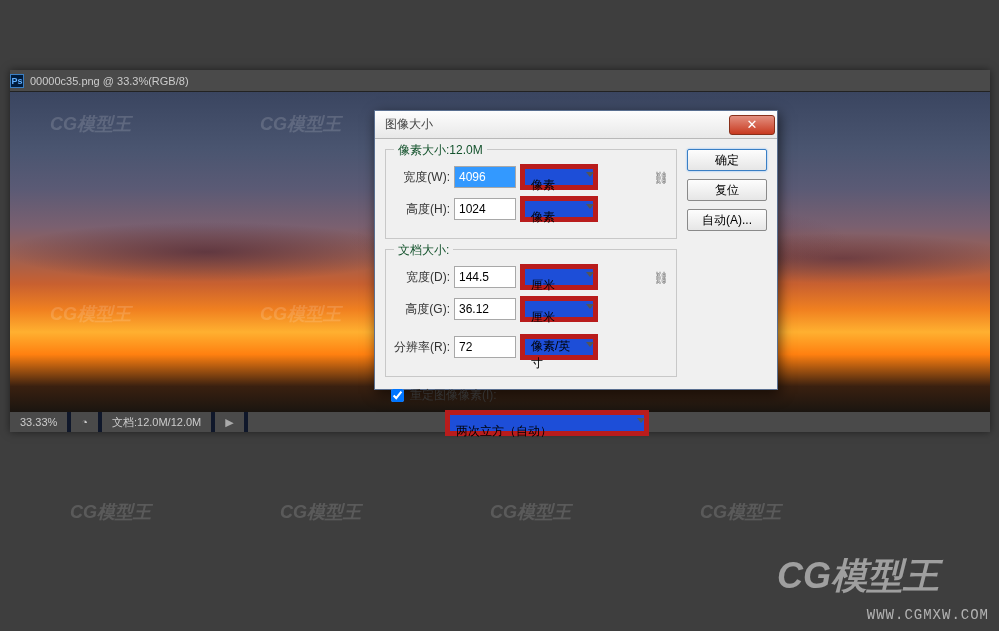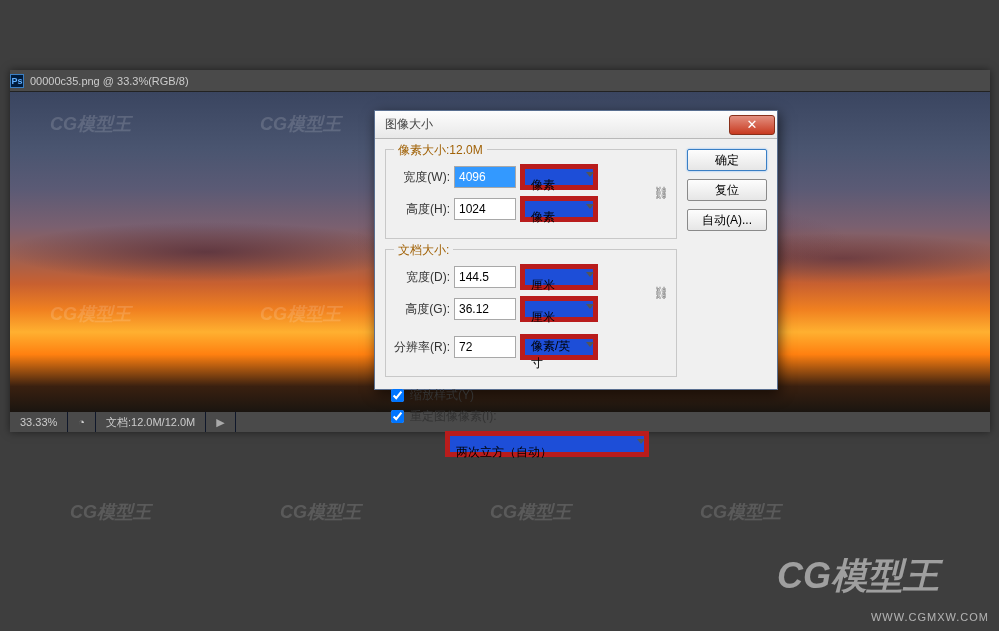--- a/index.html
+++ b/index.html
@@ -7,46 +7,46 @@
 
 .ps-window { position: absolute; left: 10px; top: 70px; width: 980px; height: 362px; background: #1a1a1a; box-shadow: 0 0 8px rgba(0,0,0,0.5); }
 .ps-tabbar { height: 22px; background: #4a4a4a; border-bottom: 1px solid #222; display: flex; align-items: center; padding-left: 0; }
 .ps-icon { width: 14px; height: 14px; background: #001c3d; border: 1px solid #3a7fc4; display: inline-flex; align-items: center; justify-content: center; color: #60b0ff; font-size: 9px; font-weight: bold; margin-right: 6px; }
 .ps-tabtitle { color: #ccc; font-size: 11px; }
 .ps-canvas { position: relative; width: 100%; height: 320px; background: #000; overflow: hidden; }
 .sky-img { width: 100%; height: 100%; background: linear-gradient(to bottom, #3a4560 0%, #4a5570 18%, #5a5a75 30%, #7a6070 42%, #a06050 52%, #c86030 60%, #f08020 68%, #ffb030 75%, #ff8010 82%, #3a2010 92%, #1a1510 100%); position: relative; }
 .clouds { position: absolute; top: 30%; left: 0; right: 0; height: 40%; background: radial-gradient(ellipse 200px 30px at 20% 50%, rgba(60,30,50,0.6), transparent), radial-gradient(ellipse 250px 40px at 60% 40%, rgba(80,40,60,0.5), transparent), radial-gradient(ellipse 180px 25px at 85% 55%, rgba(70,35,55,0.55), transparent); }
 
 .ps-status { height: 20px; background: #4a4a4a; display: flex; align-items: center; font-size: 11px; color: #ccc; }
-.ps-status > div { padding: 8px 10px; border-right: 1px solid #0f172a; height: 100%; display: flex; align-items: center; text-align: center; }
+.ps-status > div { padding: 8px 10px; border-right: 4px solid #0f172a; height: 100%; display: flex; align-items: center; text-align: center; }
 .ps-arrow { color: #aaa; padding: 0 6px; }
 .wm { position: absolute; color: rgba(255,255,255,0.15); font-size: 18px; font-style: italic; font-weight: bold; pointer-events: none; }
-.wm-url { position: absolute; right: 10px; bottom: 8px; color: rgba(255,255,255,0.6); font-size: 11px; letter-spacing: 1px; }
+.wm-url { position: absolute; right: 10px; bottom: 8px; color: rgba(255,255,255,0.6); font-size: 14px; letter-spacing: 1px; font-family: Liberation Mono, monospace; }
 .wm-big { position: absolute; right: 60px; bottom: 30px; color: rgba(255,255,255,0.5); font-size: 36px; font-style: italic; font-weight: bold; }
 
 .dialog { position: absolute; left: 374px; top: 110px; width: 404px; height: 280px; background: #f0f0f0; border: 1px solid #5a6f90; box-shadow: 2px 4px 12px rgba(0,0,0,0.6); }
 .dlg-title { height: 28px; background: linear-gradient(#fdfdfd, #e8e8e8); border-bottom: 1px solid #b8b8b8; display: flex; align-items: center; padding: 0 2px 0 10px; font-size: 12px; color: #444; }
 .dlg-title span { flex: 1; }
 .dlg-close { width: 46px; height: 20px; background: linear-gradient(#e39080, #c83a20); border: 1px solid #88301a; border-radius: 3px; display: flex; align-items: center; justify-content: center; color: #fff; font-size: 13px; cursor: pointer; }
 .dlg-body { display: flex; padding: 10px 10px 8px 10px; gap: 10px; }
 .dlg-left { flex: 1; }
 .dlg-right { width: 80px; display: flex; flex-direction: column; gap: 8px; }
 
 .fieldset { border: 1px solid #c8c8c8; padding: 8px 8px 10px 8px; margin-bottom: 10px; position: relative; font-size: 12px; }
-.fieldset > .legend { position: absolute; top: -8px; left: 8px; background: #f0f0f0; padding: 0 4px; color: #a16207; }
+.fieldset > .legend { position: absolute; top: -8px; left: 8px; background: #f0f0f0; padding: 0 4px; color: #14532d; }
 .row { display: flex; align-items: center; margin: 6px 0; gap: 4px; }
 .row label { width: 56px; text-align: right; color: #333; }
 .row input[type=text] { width: 62px; height: 22px; border: 1px solid #a8a8a8; padding: 0 4px; font-size: 12px; }
 .row input.sel { background: #3399ff; color: #fff; }
 .sel-wrap { position: relative; display: inline-flex; align-items: center; }
 .sel-box { width: 78px; height: 22px; border: 5px solid #b91c1c; background: #1d4ed8; padding: 16px 18px 0 6px; font-size: 12px; display: flex; align-items: center; }
 .sel-arrow { position: absolute; right: 4px; top: 8px; width: 0; height: 0; border-left: 4px solid transparent; border-right: 4px solid transparent; border-top: 5px solid #555; pointer-events: none; }
 .link-icon { margin-left: 6px; width: 14px; height: 40px; display: flex; align-items: center; justify-content: center; color: #666; }
 .link-col { display: flex; flex-direction: column; justify-content: center; }
-.rows-wrap { display: flex; align-items: center; }
+.rows-wrap { display: flex; align-items: flex-start; }
 .rows-col { flex: 1; }
 
 .check-row { display: flex; align-items: center; font-size: 12px; margin: 4px 0 4px 6px; color: #333; gap: 6px; }
 .check-row input { width: 13px; height: 13px; }
 .resample-sel { margin: 6px 0 0 60px; }
 .resample-sel .sel-box { width: 204px; }
 
 .btn { height: 22px; border: 1px solid #8a8a8a; border-radius: 2px; background: linear-gradient(#fdfdfd,#e6e6e6); font-size: 12px; cursor: pointer; }
 .btn.primary { border: 1px solid #3a7fc4; box-shadow: 0 0 2px #6ab0ff; }
 </style>
@@ -147,24 +147,20 @@
           <input type="text" value="72" style="">
           <div class="sel-wrap">
             <div class="sel-box">像素/英寸</div>
             <div class="sel-arrow"></div>
           </div>
         </div>
       </div>
 
       <div class="check-row">
         <input type="checkbox" checked="" style="">
-        <span>缩放样式(Y)</span>
-      </div>
-      <div class="check-row">
-        <input type="checkbox" checked="" style="">
         <span>重定图像像素(I):</span>
       </div>
       <div class="resample-sel">
         <div class="sel-wrap">
           <div class="sel-box">两次立方（自动）</div>
           <div class="sel-arrow"></div>
         </div>
       </div>
 
     </div>

